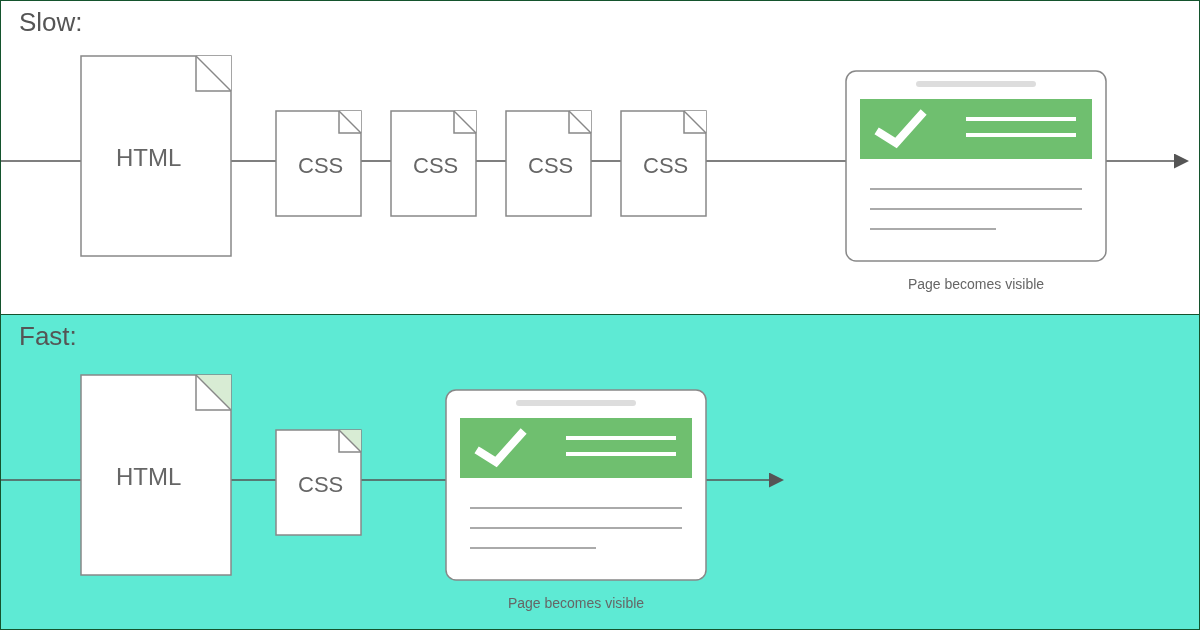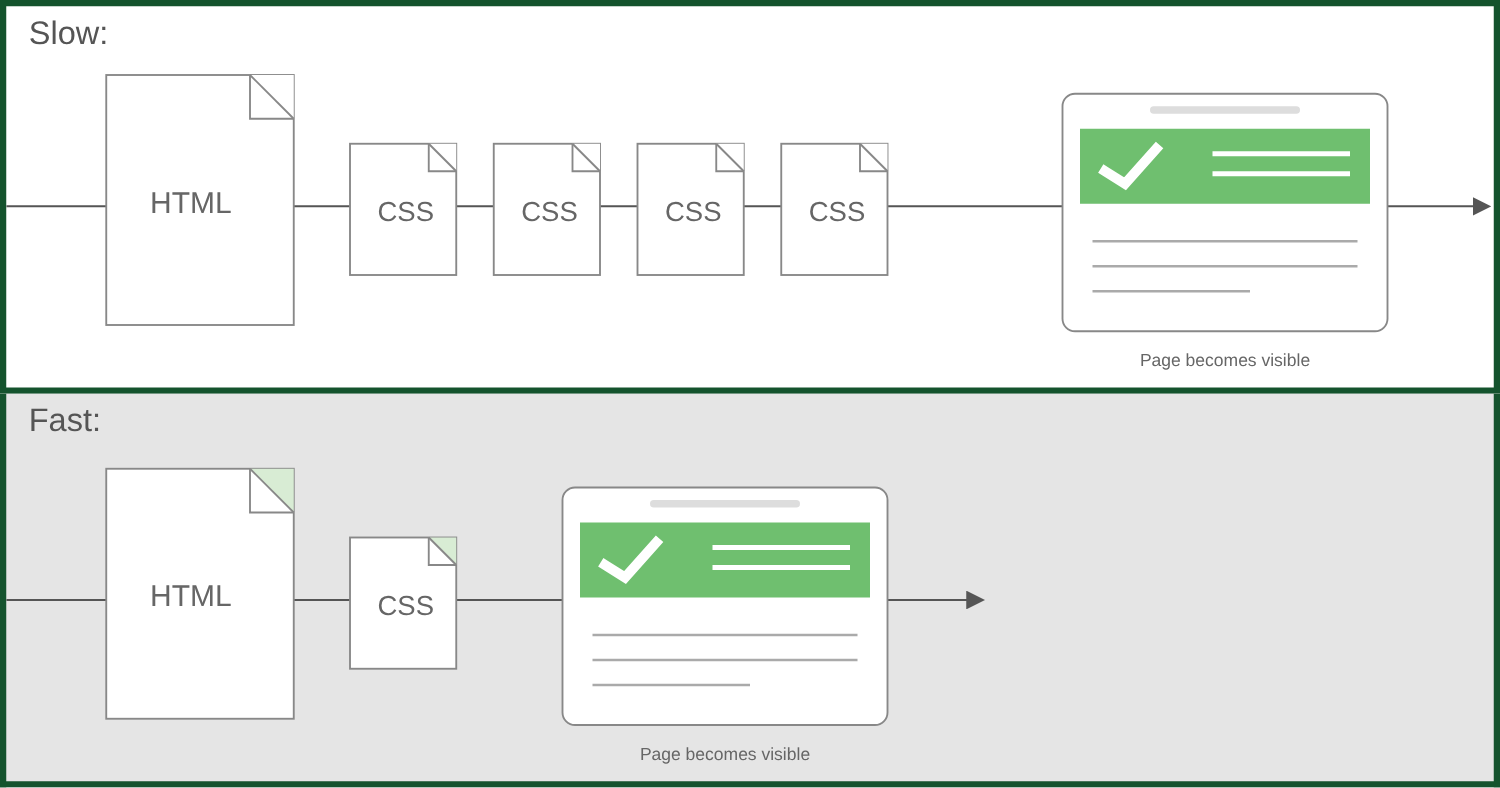--- a/index.html
+++ b/index.html
@@ -6,24 +6,24 @@
   body {
     font-family: -apple-system, BlinkMacSystemFont, "Segoe UI", Helvetica, Arial, sans-serif;
     width: 1200px;
     height: 630px;
     background: #fff;
     color: #555;
   }
   .row {
     position: relative;
     height: 315px;
-    border: 5px solid #14532d;
+    border: 1px solid #14532d;
   }
   .row.fast {
-    background: #e5e5e5;
+    background: #5eead4;
     border-top: none;
   }
   .row-label {
     position: absolute;
     top: 6px;
     left: 18px;
     font-size: 26px;
     font-weight: 300;
     color: #555;
   }

